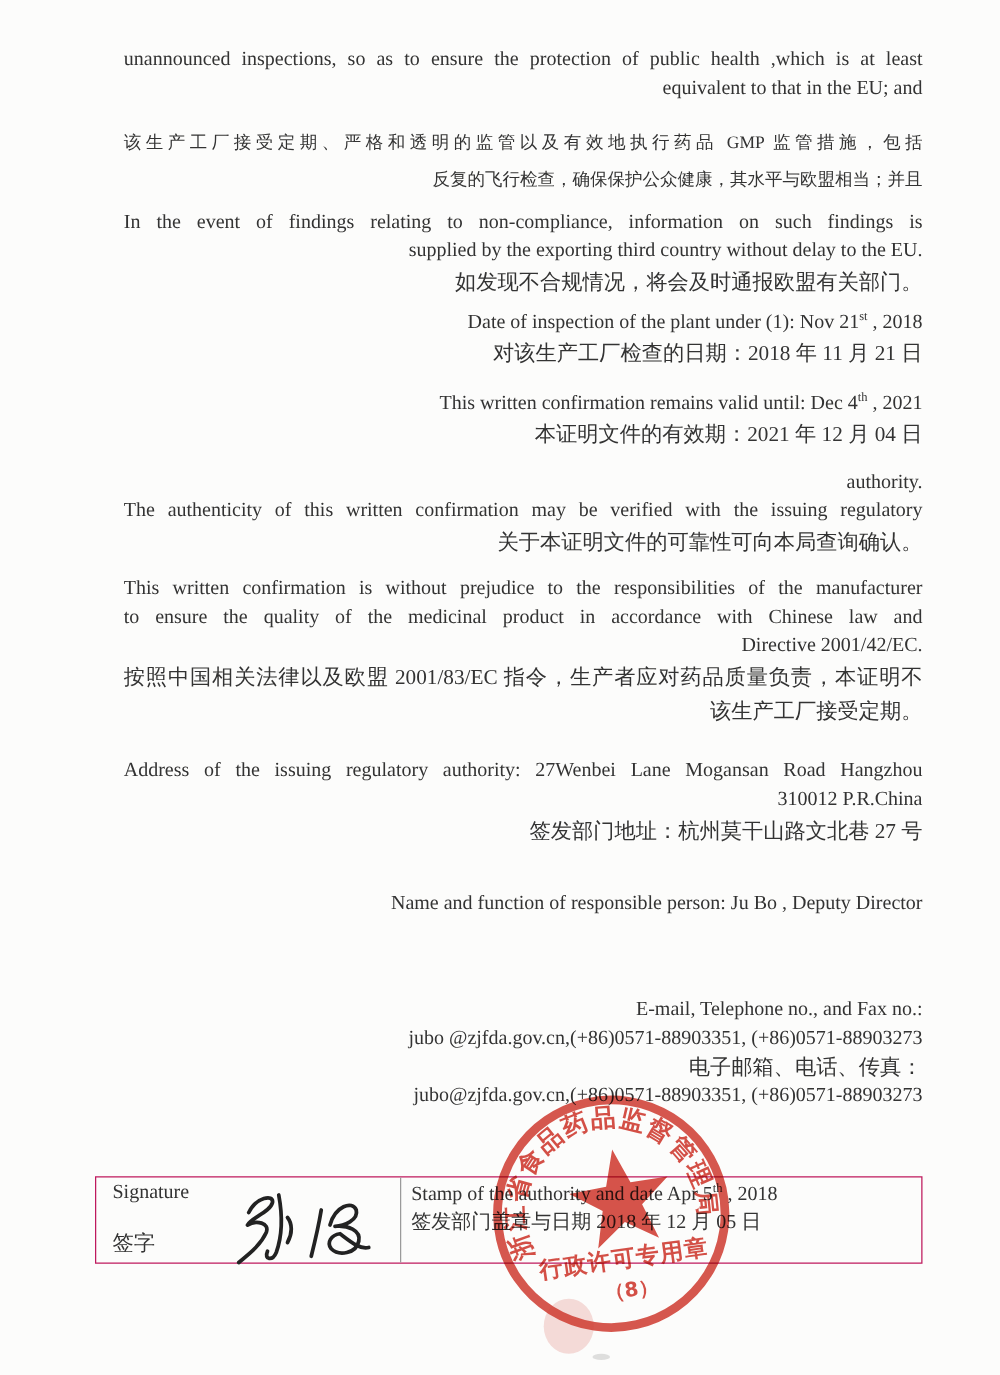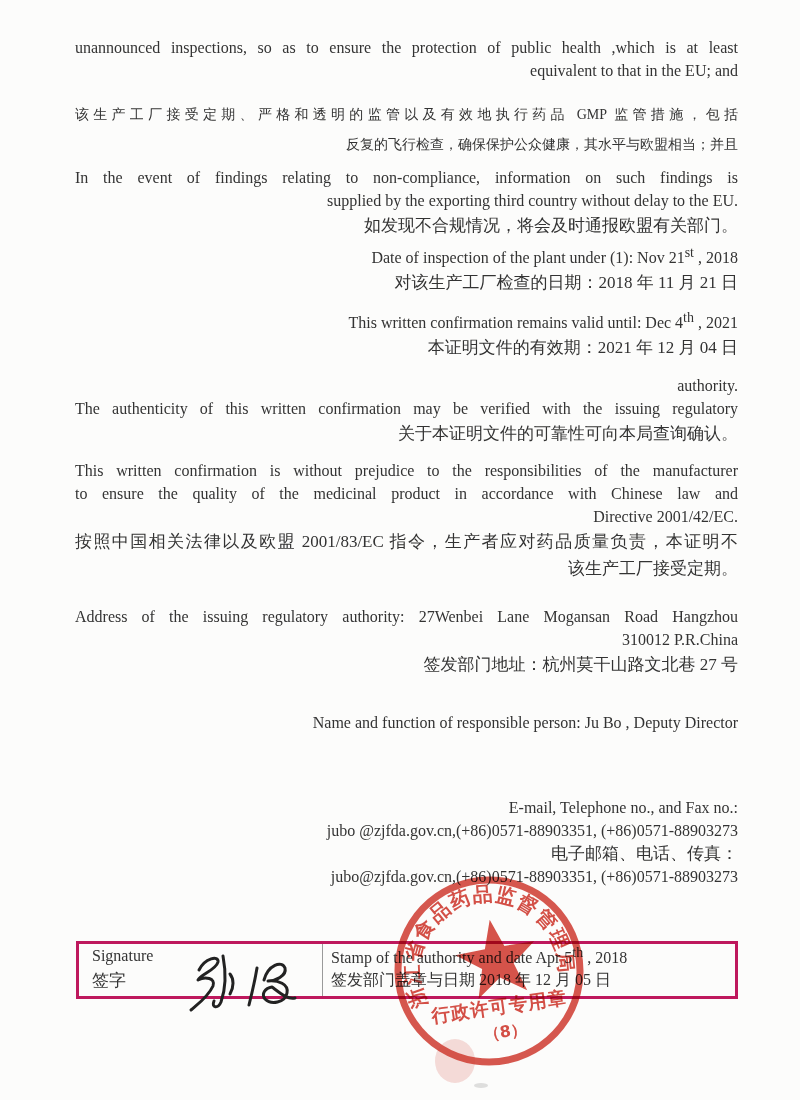--- a/index.html
+++ b/index.html
@@ -6,28 +6,28 @@
   .page {
     position:relative; width:800px; height:1100px; margin:0 auto;
     background:#fcfcfb; overflow:hidden;
     font-family:"Liberation Serif","DejaVu Serif",serif;
     color:#333;
   }
   .para { position:absolute; left:75px; width:663px; }
   .en  { font-size:16px; line-height:23px; }
   .zh  { font-size:17px; line-height:27px; }
   .zh-wide { font-size:14px; line-height:30px; }
-  .jl  { text-align:justify; text-align-last:justify; }
+  .jl  { text-align:justify; text-align-last:justify;margin-left:24px; }
   .ll  { text-align:right; }
-  sup  { font-size:14px; line-height:0; vertical-align:super; }
+  sup  { font-size:10px; line-height:0; vertical-align:super; }
 
   
   .sig-table {
-    position:absolute; left:76px; top:941px; width:662px; height:58px;
-    border:3px solid #be185d; box-sizing:border-box; display:flex;
+    position:absolute; left:76px; top:941px; width:662px; height:70px;
+    border:1px solid #be185d; box-sizing:border-box; display:flex;
   }
   .cell-sig {
     width:244px; border-right:1px solid #9a9a9a; box-sizing:border-box;
     position:relative; padding:3px 0 0 13px; font-size:16px;
   }
   .sig-zh { position:absolute; left:13px; bottom:4px; font-size:17px; }
   .cell-stamp { flex:1; padding:3px 0 0 8px; font-size:16px; line-height:22px; }
 
   .sig-svg { position:absolute; left:185px; top:948px; overflow:visible; }
   .stamp-svg {

